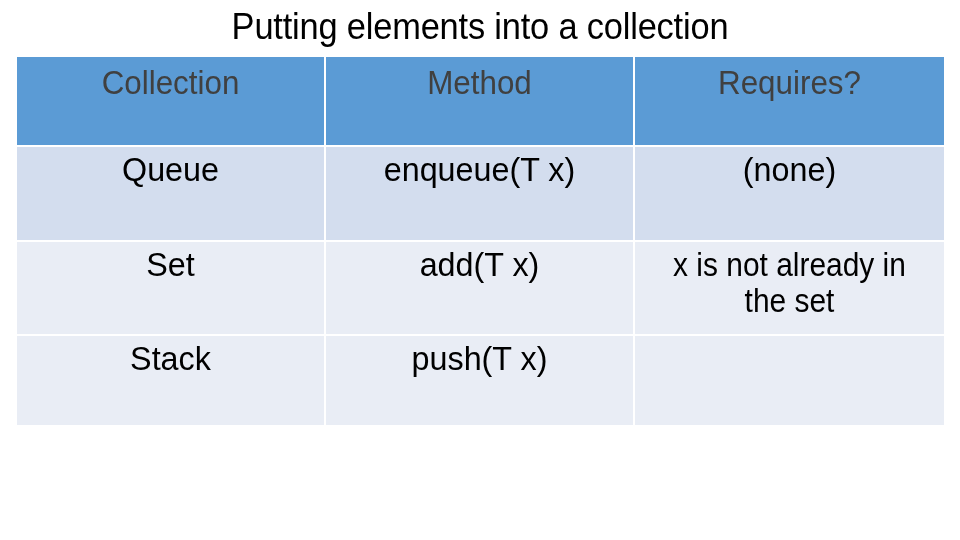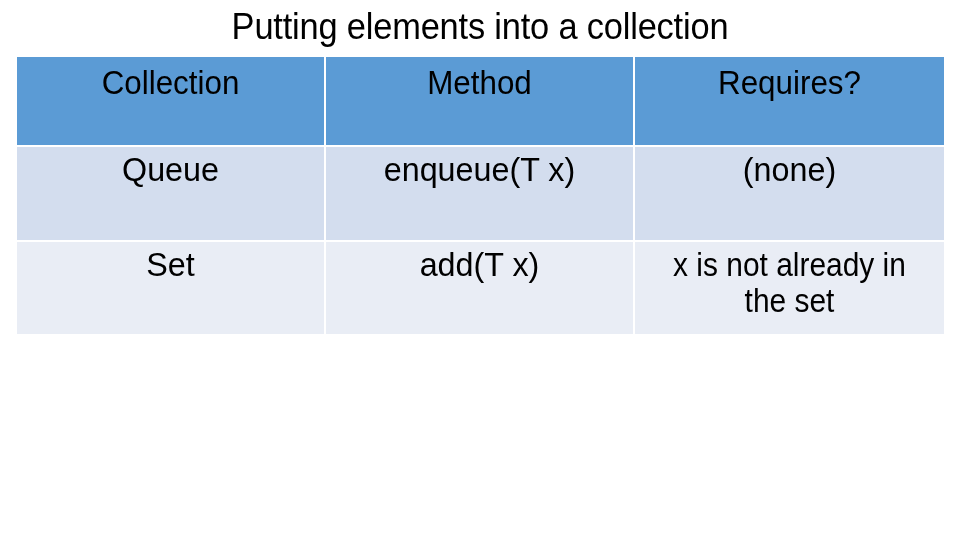--- a/index.html
+++ b/index.html
@@ -68,21 +68,21 @@
   }
   #content-table th:last-child,
   #content-table td:last-child {
     border-right: none;
   }
 
   
   #content-table thead tr { height: 90px; }
   #content-table thead th {
     background: #5B9BD5;
-    color: #000000;
+    color: #404040;
     font-size: 33px;
     line-height: 40px;
     font-weight: 400;
     padding-top: 6px;
   }
 
   
   #content-table tbody td {
     font-size: 34px;
     line-height: 36px;
@@ -160,17 +160,28 @@
         </td>
         <td>
           <span class="cell-text">add(T x)</span>
         </td>
         <td>
           <span class="cell-text tight">x is not already in the set</span>
         </td>
       </tr>
 
 
+      <tr id="row-stack" class="band-light">
+        <td>
+          <span class="cell-text">Stack</span>
+        </td>
+        <td>
+          <span class="cell-text">push(T x)</span>
+        </td>
+        <td>
+          <span class="cell-text"></span>
+        </td>
+      </tr>
 
     </tbody>
   </table>
 
 </div>
 
 </body></html>

